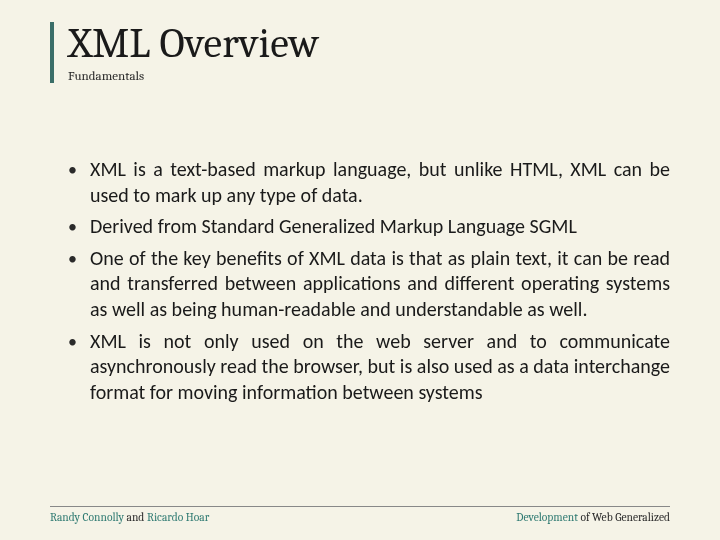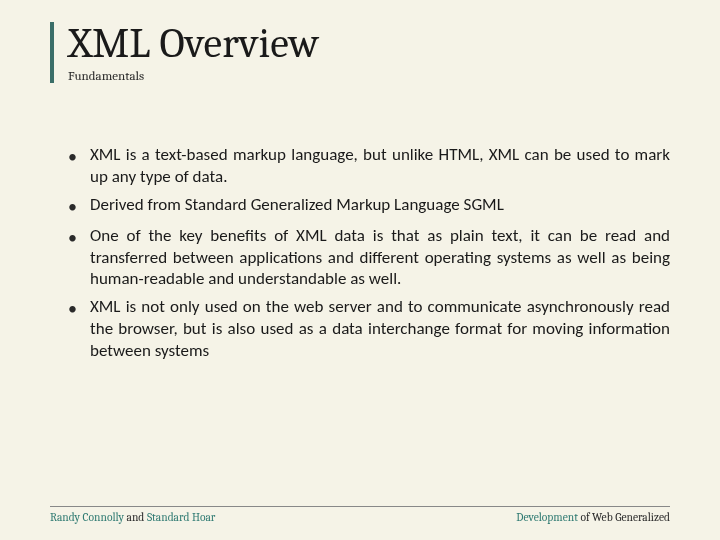--- a/index.html
+++ b/index.html
@@ -14,21 +14,21 @@
   .slide {
     width: 100%;
     height: 100%;
     padding: 22px 50px 18px 50px;
     display: flex;
     flex-direction: column;
   }
   .title-wrap {
     border-left: 4px solid #3a6e68;
     padding-left: 14px;
-    margin-bottom: 3px;
+    margin-bottom: 16px;
   }
   .title {
     font-family: Cambria, Georgia, serif;
     font-size: 42px;
     font-weight: 400;
     color: #1a1a1a;
     line-height: 1.05;
   }
   .subtitle {
     font-family: Cambria, Georgia, serif;
@@ -46,21 +46,21 @@
   }
   .bullet .dot {
     flex: 0 0 22px;
     font-size: 18px;
     color: #2a2a2a;
     line-height: 1.3;
     padding-top: 2px;
   }
   .bullet .text {
     flex: 1;
-    font-size: 17px;
+    font-size: 20px;
     color: #1a1a1a;
     line-height: 1.28;
     text-align: justify;
   }
   .footer {
     position: absolute;
     bottom: 16px;
     left: 50px;
     right: 50px;
     border-top: 1px solid #888;
@@ -97,20 +97,20 @@
       <div class="text">One of the key benefits of XML data is that as plain text, it can be read and transferred between applications and different operating systems as well as being human-readable and understandable as well.</div>
     </div>
     <div class="bullet">
       <div class="dot">•</div>
       <div class="text">XML is not only used on the web server and to communicate asynchronously read the browser, but is also used as a data interchange format for moving information between systems</div>
     </div>
   </div>
 
   <div class="footer">
     <div>
-      <span class="teal">Randy Connolly</span><span> and </span><span class="teal">Standard Hoar</span>
+      <span class="teal">Randy Connolly</span><span> and </span><span class="teal">Ricardo Hoar</span>
     </div>
     <div>
       <span class="teal">Development</span><span> of Web Generalized</span>
     </div>
   </div>
 
 </div>
 
 </body></html>

